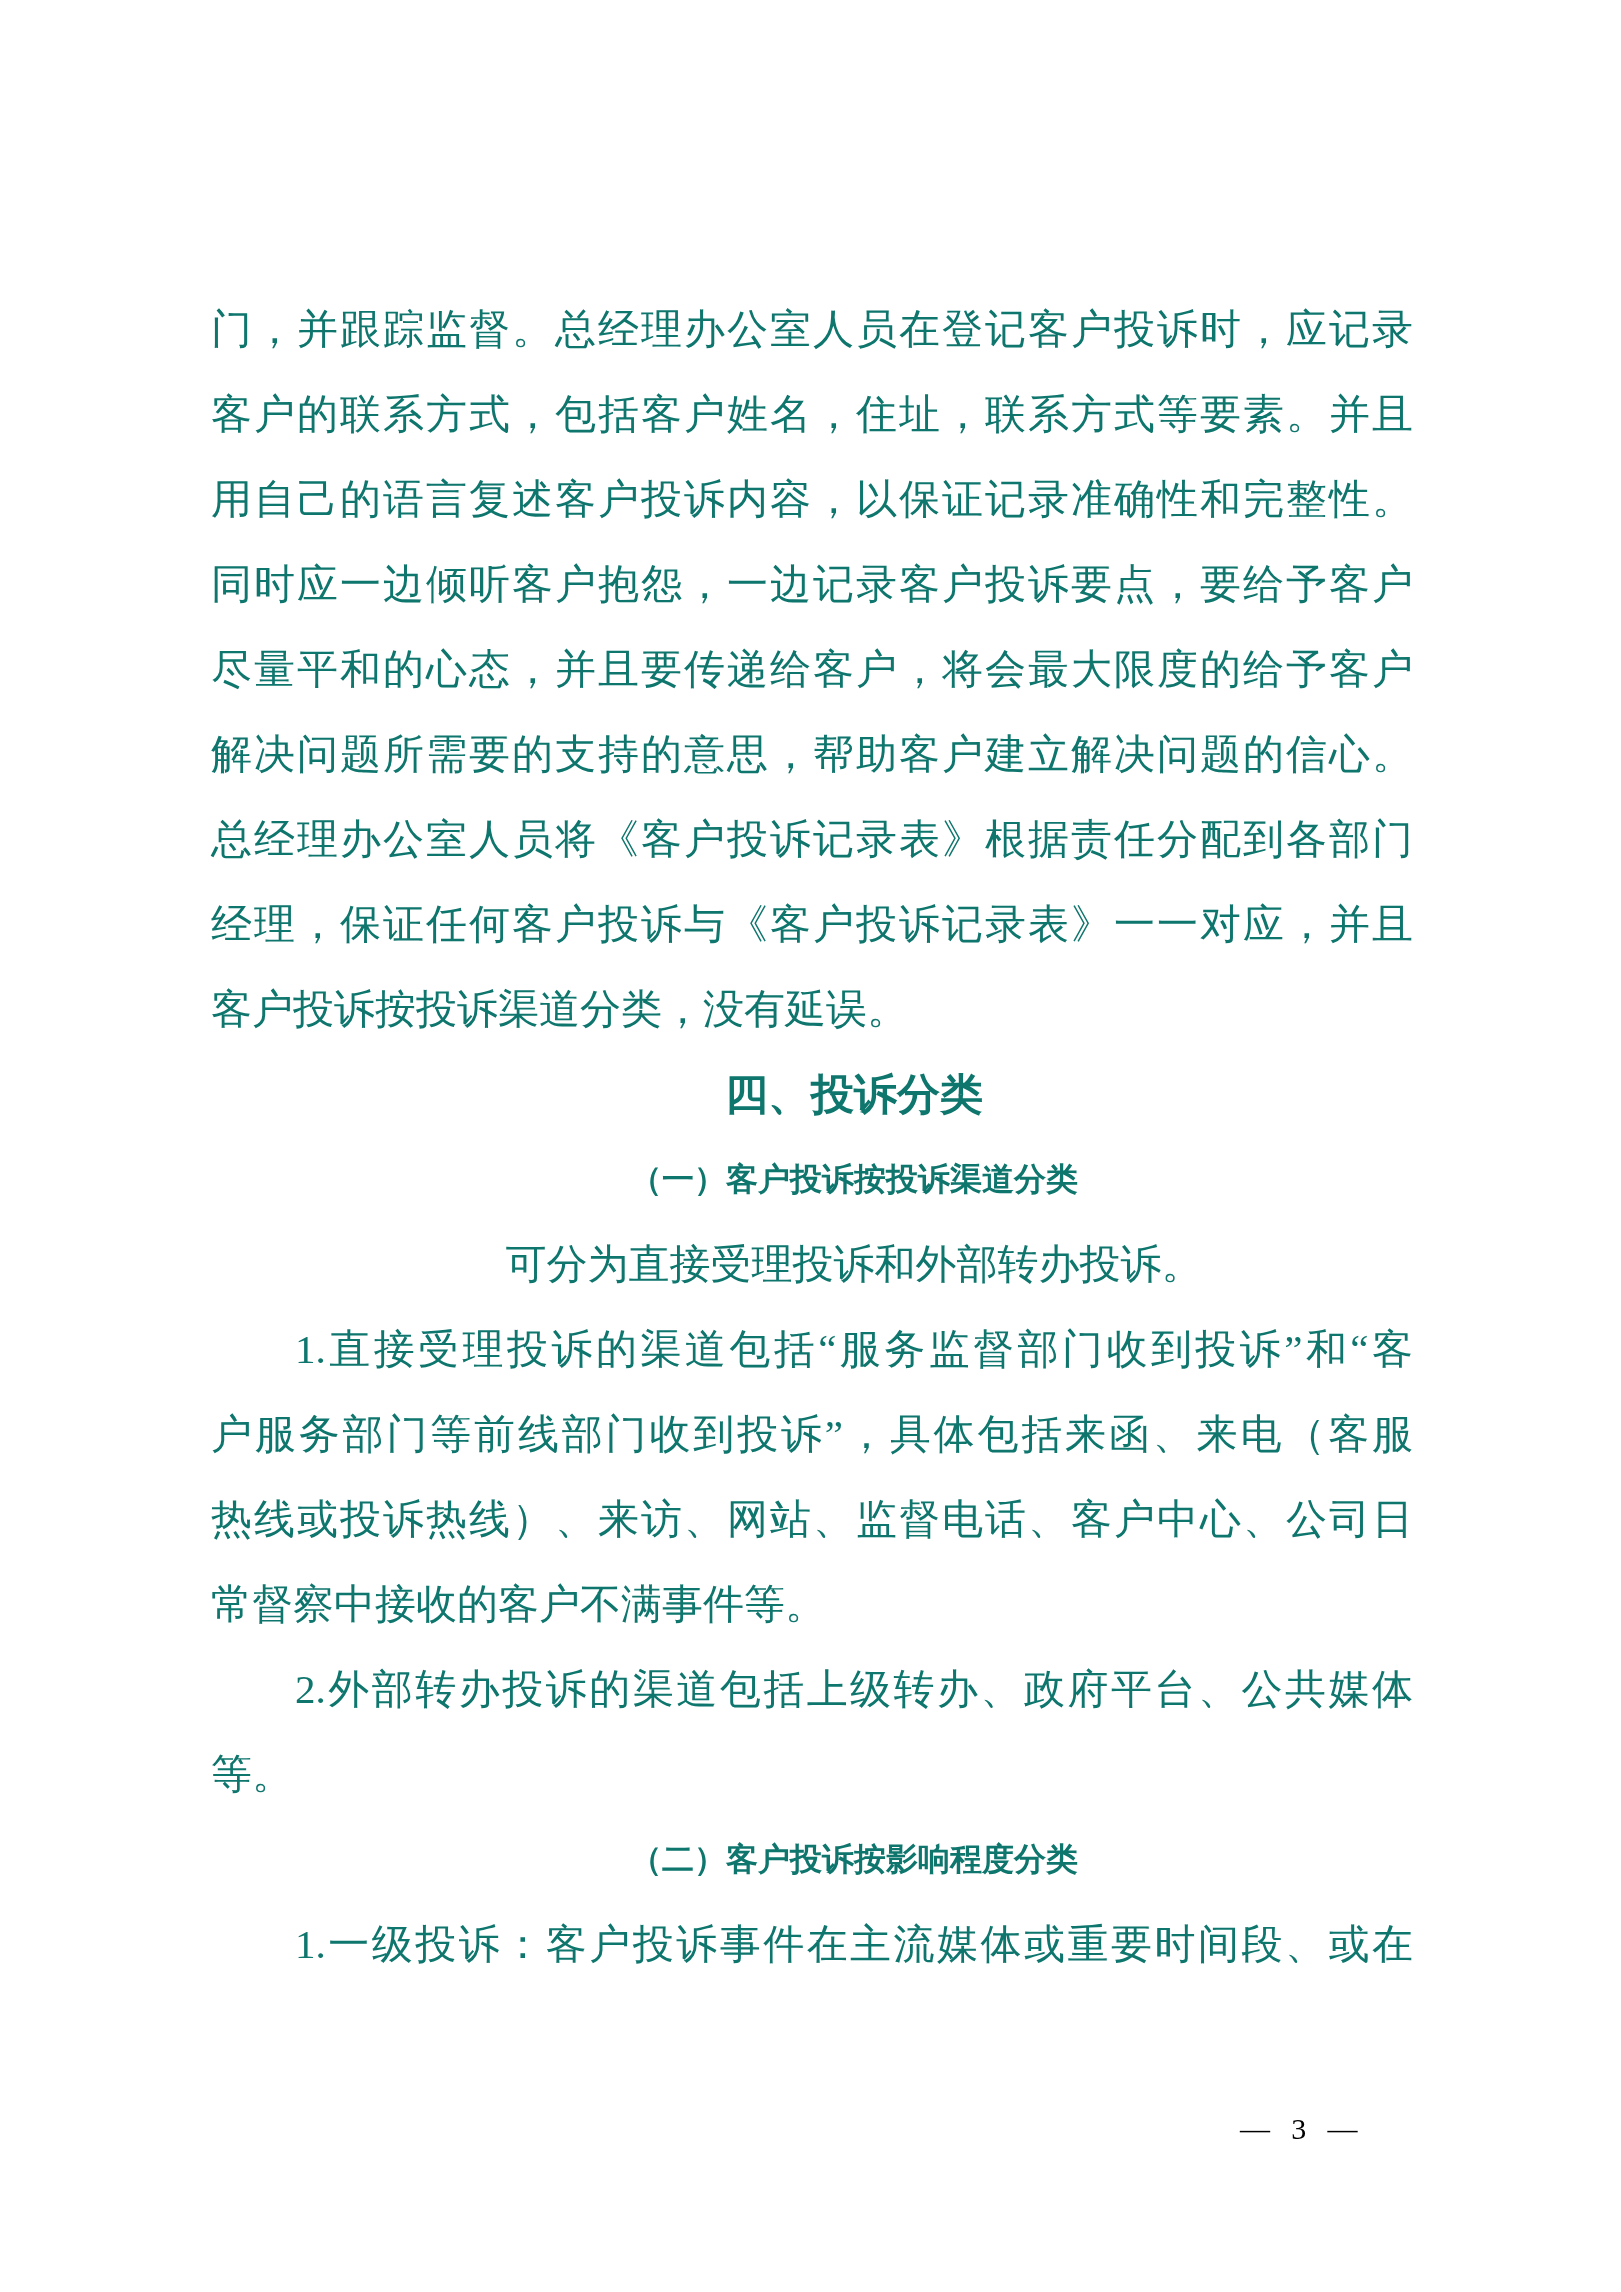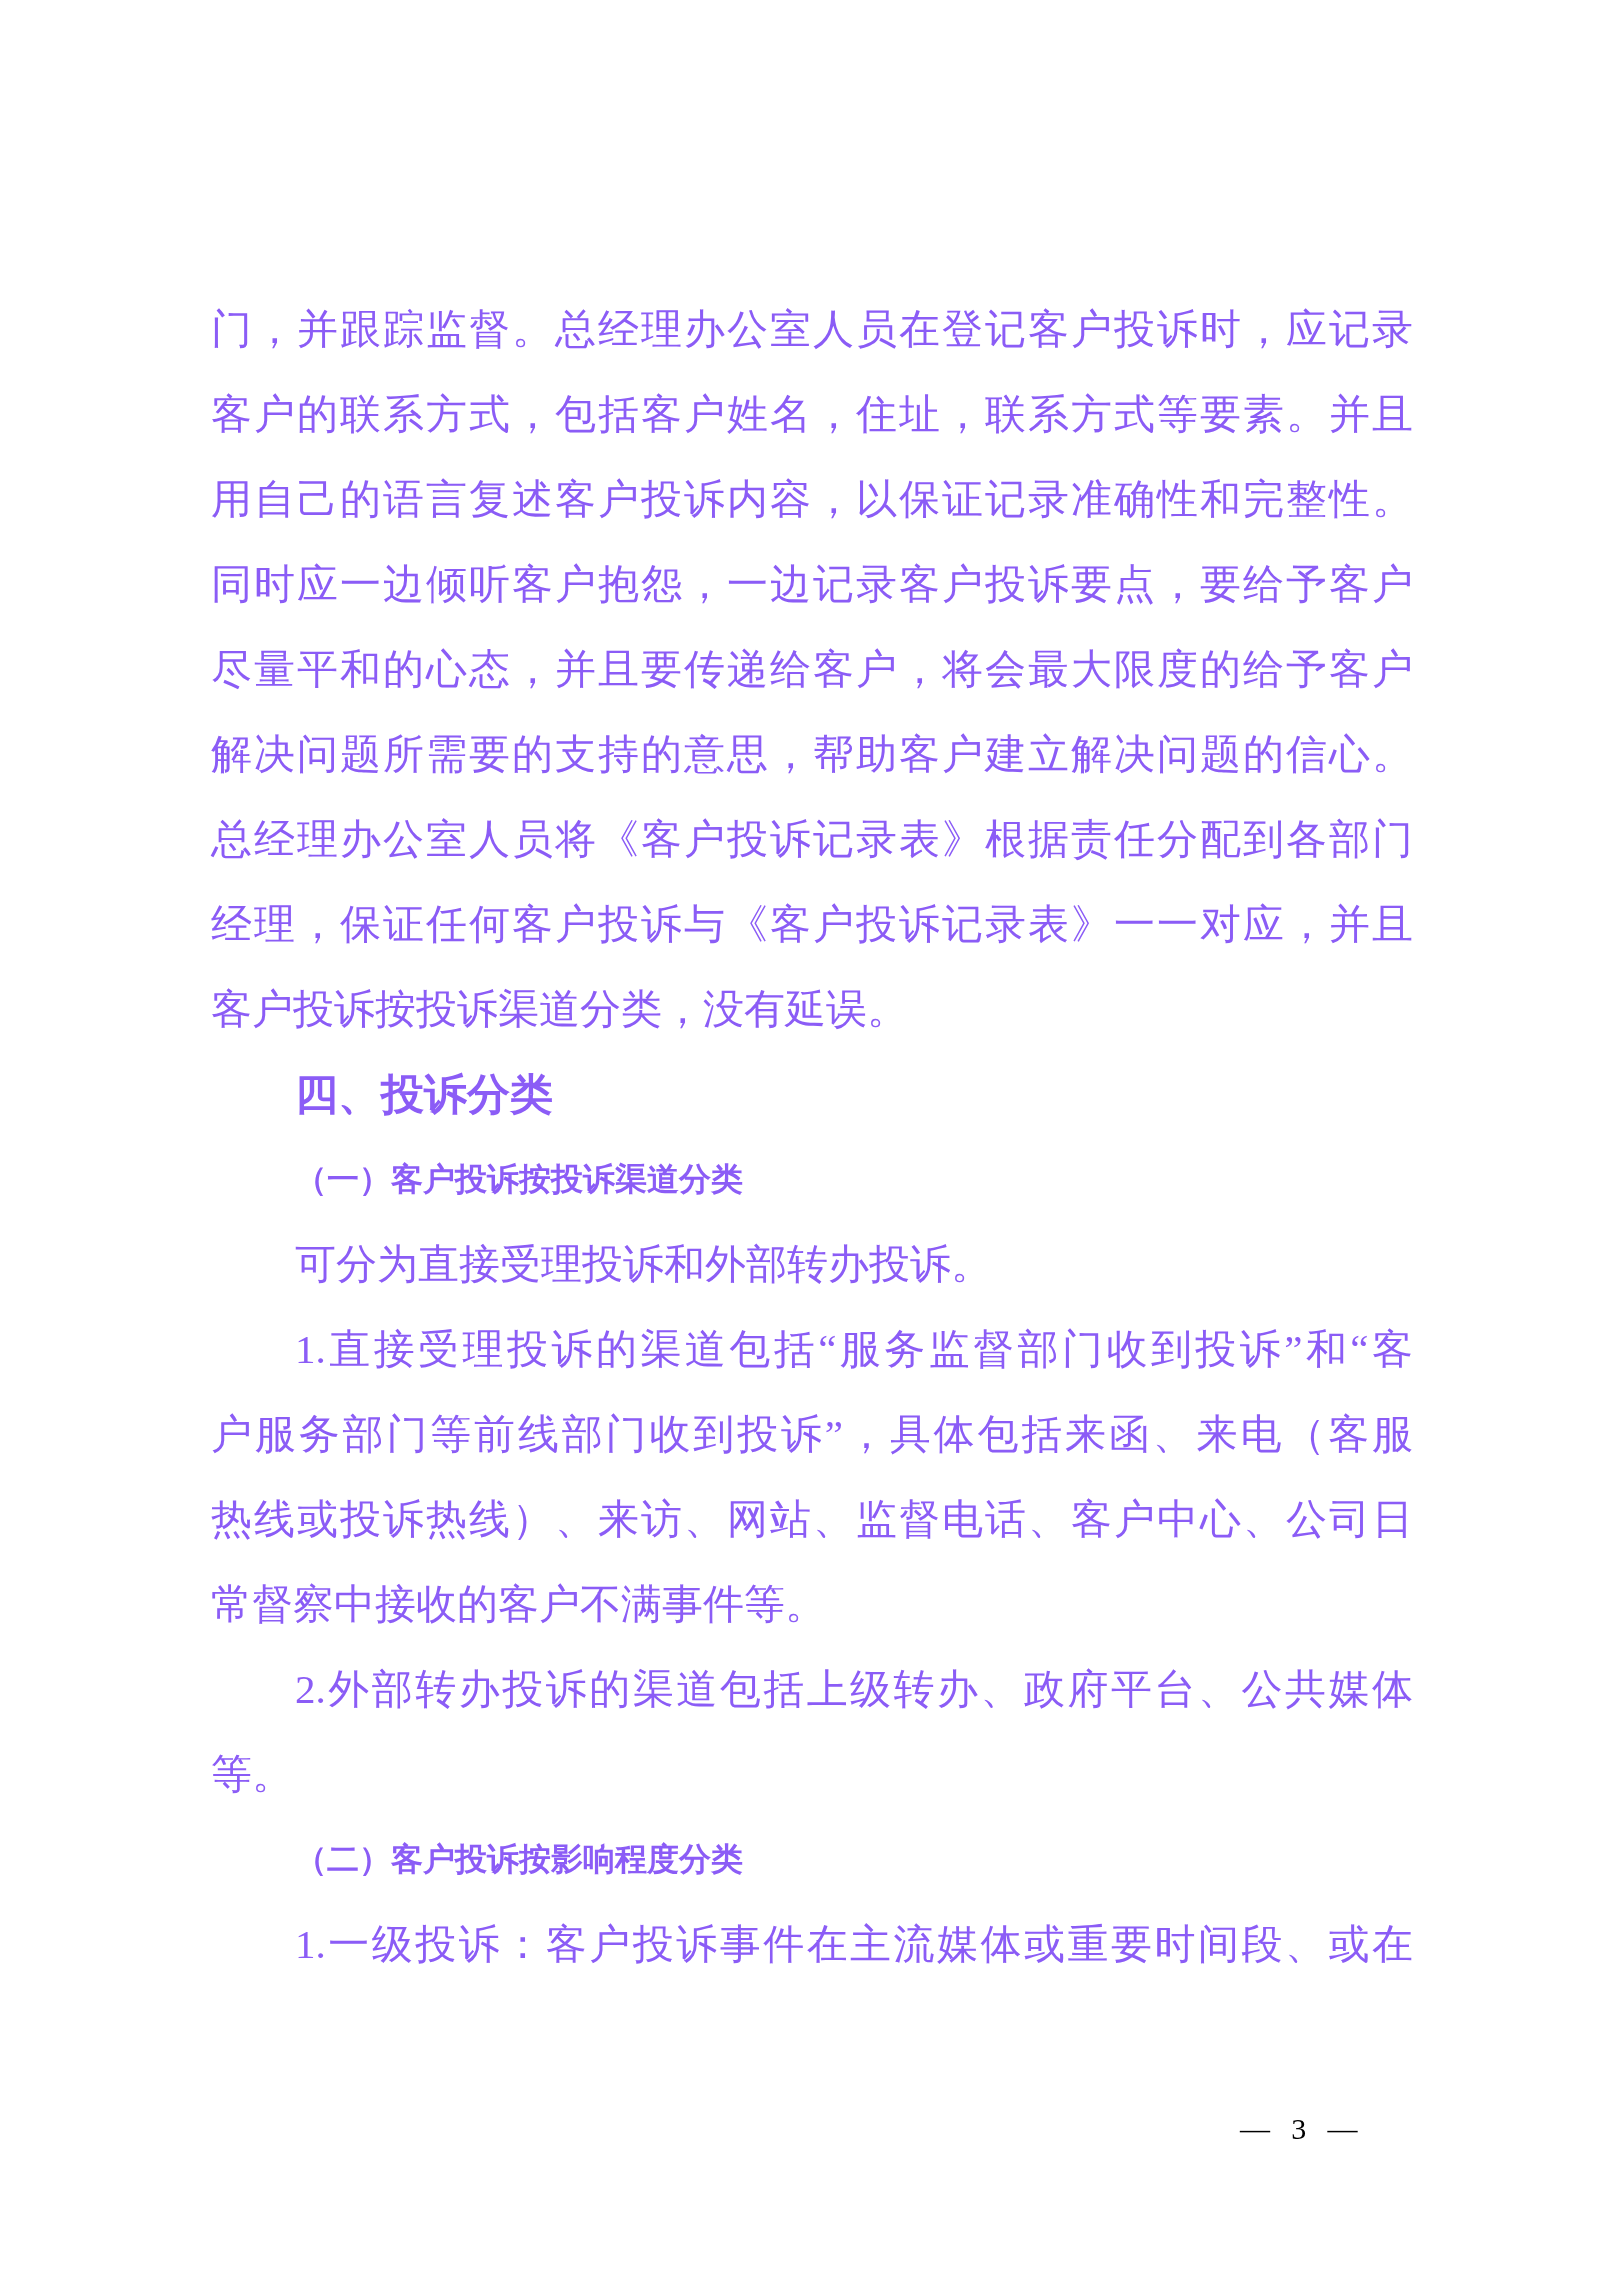--- a/index.html
+++ b/index.html
@@ -21,31 +21,32 @@
     position: absolute;
     left: 211px;
     top: 287px;
     width: 1202px;
   }
   .line {
     font-size: 41px;
     line-height: 85px;
     height: 85px;
     white-space: nowrap;
-    color: #8b5cf6;
+    color: #0f766e;
     text-align: left;
   }
   .line.justify {
     white-space: normal;
     text-align: justify;
     text-align-last: justify;
     text-justify: inter-character;
   }
   .line.indent {
     padding-left: 84px;
+    text-align: center;
   }
   .line.h1 {
     font-family: "Liberation Sans", "DejaVu Sans", sans-serif;
     font-weight: bold;
     font-size: 43px;
   }
   .line.h2 {
     font-weight: bold;
     font-size: 32px;
   }

